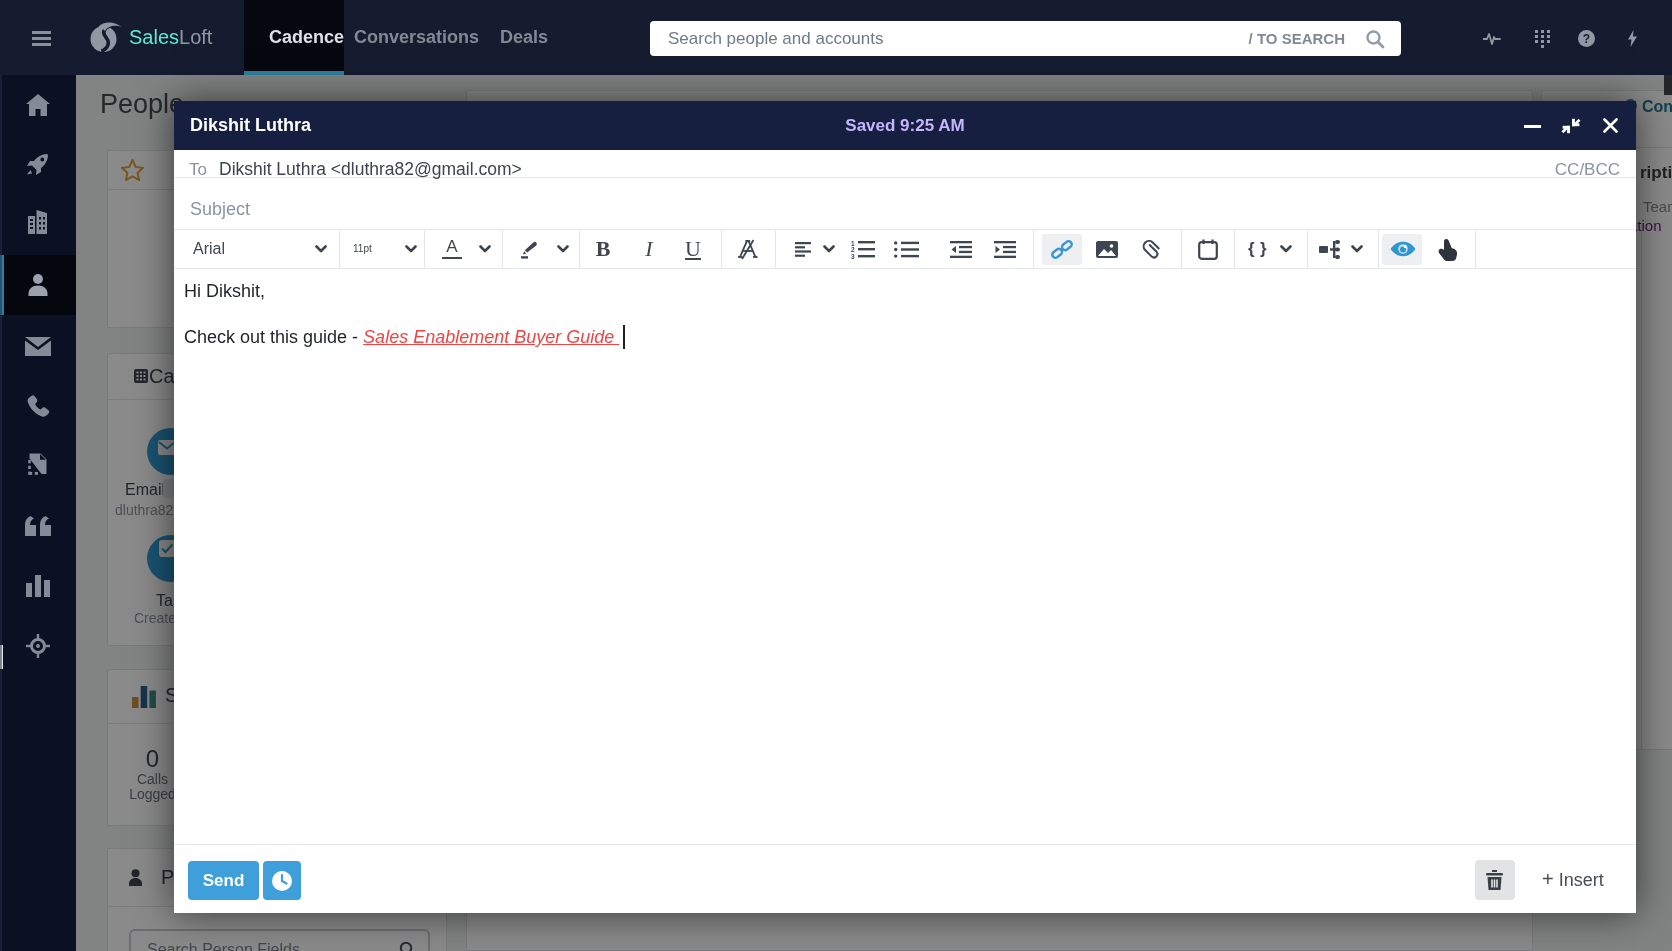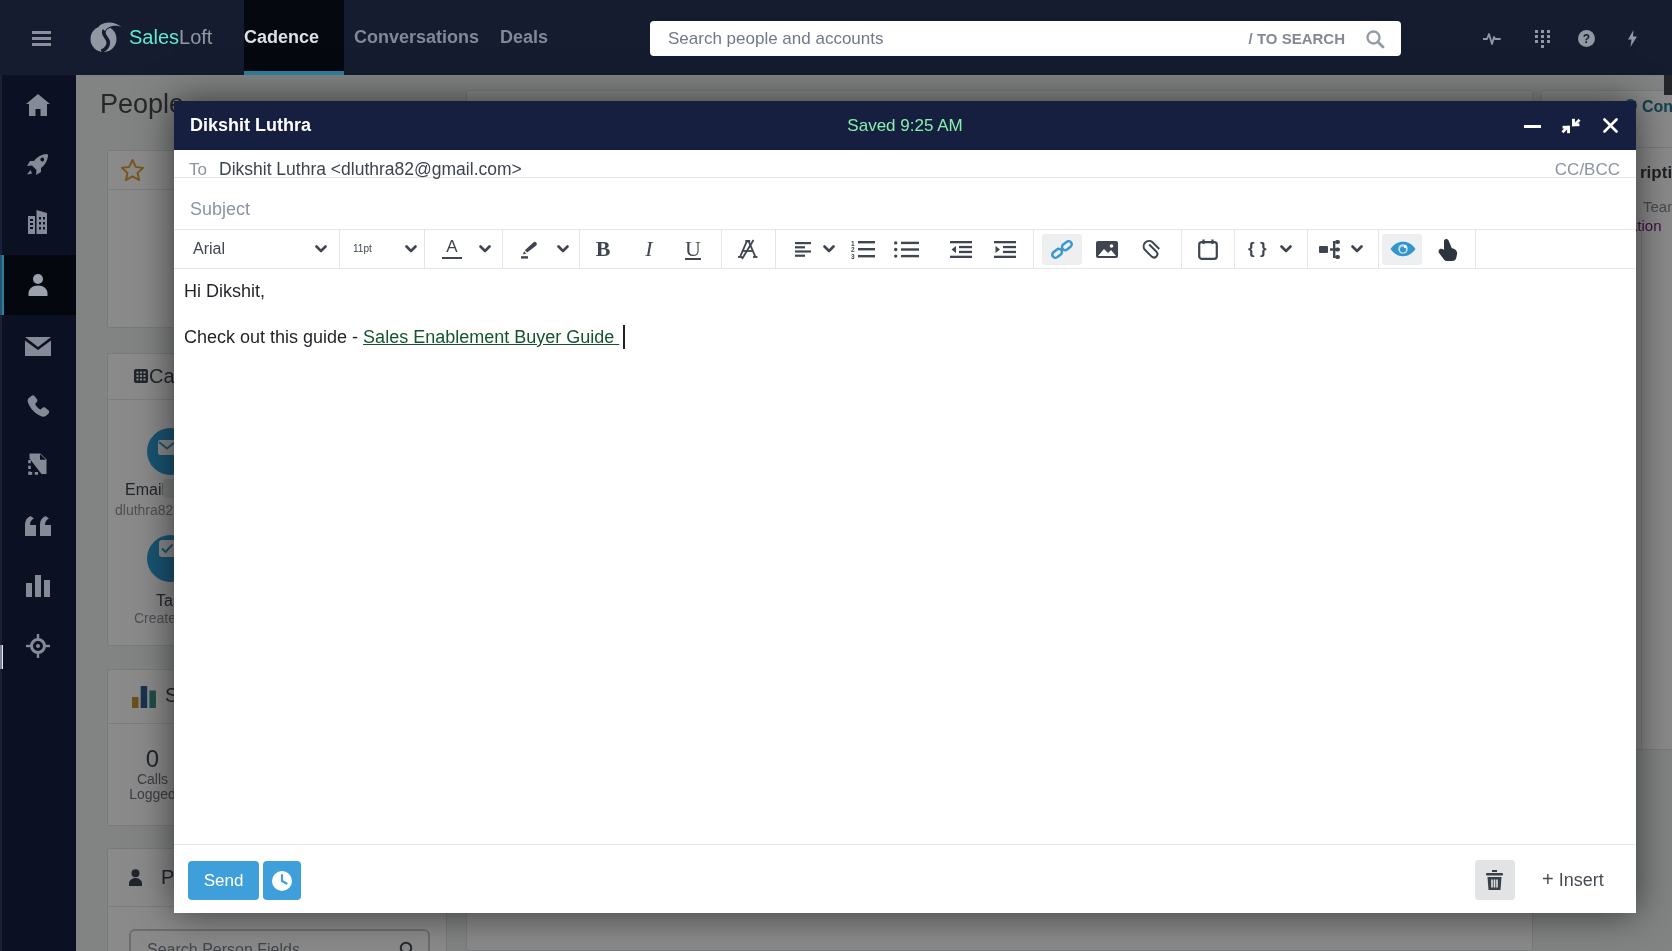--- a/index.html
+++ b/index.html
@@ -31,21 +31,21 @@
       <rect x="0" y="6" width="19" height="3" fill="#8b909b"></rect>
       <rect x="0" y="12" width="19" height="3" fill="#8b909b"></rect>
     </svg>
   <svg class="abs" style="left:90px;top:22px" width="34" height="31" viewBox="0 0 34 31">
     <circle cx="13.5" cy="17" r="13" fill="#9298a3"></circle>
     <path d="M31 4.5 C24 2 18.5 3.5 15.8 6.2 C13.2 8.8 13.2 12 15.8 15.2 C18.6 18.6 18.9 22.4 16.7 25.4 C15.4 27.2 13.5 28.6 11.3 29.2" fill="none" stroke="#151c2f" stroke-width="3.6"></path>
     <path d="M8.5 4.5 C14 -0.8 24.5 -1.2 32 5.2 C27.5 3.2 22 3.2 18 5.8 C16.6 6.7 15.5 7.8 14.9 9 L12.5 6.5 Z" fill="#9298a3"></path>
   </svg>
   <div class="abs" style="left:129px;top:0;height:75px;line-height:75px;font-size:20px;color:#9298a3"><b style="color:#5eead4;font-weight:400">Sales</b><span style="font-weight:400">Loft</span></div>
   <div class="abs" style="left:244px;top:0;width:100px;height:75px;background:#05080f;border-bottom:4px solid #2e7f9f"></div>
-  <div class="navtxt" style="left:244px;width:100px;text-align:left;color:#dde1e6;">Cadence</div>
+  <div class="navtxt" style="left:244px;width:100px;text-align:right;color:#dde1e6;">Cadence</div>
   <div class="navtxt" style="left:354px;">Conversations</div>
   <div class="navtxt" style="left:500px;">Deals</div>
   <div class="abs" style="left:650px;top:21px;width:751px;height:35px;background:#ffffff;border-radius:4px;">
     <div class="abs" style="left:18px;top:0;height:35px;line-height:35px;font-size:17px;color:#70798a;">Search people and accounts</div>
     <div class="abs" style="right:56px;top:0;height:35px;line-height:35px;font-size:15px;font-weight:700;color:#828895;">/ TO SEARCH</div>
     <svg class="abs" style="right:16px;top:8px" width="20" height="20" viewBox="0 0 20 20">
         <circle cx="8.5" cy="8.5" r="6" fill="none" stroke="#959ba6" stroke-width="2.4"></circle>
         <line x1="13" y1="13" x2="18" y2="18" stroke="#959ba6" stroke-width="2.8" stroke-linecap="round"></line>
       </svg>
   </div>
@@ -205,21 +205,21 @@
         </svg>
     </div>
   </div>
 </div>
 
 <div id="dim"></div>
 
 <div id="modal">
   <div id="mhead">
     <div class="abs" style="left:16px;top:0;height:49px;line-height:49px;font-size:18px;font-weight:700;color:#fff;">Dikshit Luthra</div>
-    <div class="abs" style="left:0;top:0;width:1462px;height:49px;line-height:49px;font-size:17px;font-weight:400;color:#86efac;text-align:center;">Saved 9:25 AM</div>
+    <div class="abs" style="left:0;top:0;width:1462px;height:49px;line-height:49px;font-size:17px;font-weight:700;color:#c4b5fd;text-align:center;">Saved 9:25 AM</div>
     <div class="abs" style="left:1350px;top:24px;width:17px;height:3px;background:#fff;"></div>
     <svg class="abs" style="left:1387px;top:15px" width="20" height="20" viewBox="0 0 20 20">
         <g fill="#fff">
           <rect x="11" y="2.8" width="2.9" height="7.4"></rect>
           <rect x="11" y="7.3" width="7.4" height="2.9"></rect>
           <path d="M13.2 7.2 L17.6 2.8 L19.5 4.7 L15.1 9.1 Z"></path>
           <rect x="6.1" y="9.8" width="2.9" height="7.4"></rect>
           <rect x="1.6" y="9.8" width="7.4" height="2.9"></rect>
           <path d="M6.8 12.8 L2.4 17.2 L0.5 15.3 L4.9 10.9 Z"></path>
         </g>
@@ -379,23 +379,23 @@
       <div class="abs divv" style="left: 405px;"></div>
       <div class="abs divv" style="left: 547px;"></div>
       <div class="abs divv" style="left: 601px;"></div>
       <div class="abs divv" style="left: 859px;"></div>
       <div class="abs divv" style="left: 1007px;"></div>
       <div class="abs divv" style="left: 1060px;"></div>
       <div class="abs divv" style="left: 1133px;"></div>
       <div class="abs divv" style="left: 1204px;"></div>
     </div>
   <div class="abs" style="left:10px;top:180px;font-size:18px;color:#1f2227;">Hi Dikshit,</div>
-  <div class="abs" style="left:10px;top:224px;font-size:18px;color:#1f2227;">Check out this guide - <span style="color:#14532d;text-decoration:underline;">Sales Enablement Buyer Guide&nbsp;</span><span style="display:inline-block;width:2px;height:24px;background:#222;vertical-align:-6px;margin-left:4px;"></span></div>
+  <div class="abs" style="left:10px;top:224px;font-size:18px;color:#1f2227;">Check out this guide - <span style="color:#ef4444;text-decoration:underline;font-style:italic;">Sales Enablement Buyer Guide&nbsp;</span><span style="display:inline-block;width:2px;height:24px;background:#222;vertical-align:-6px;margin-left:4px;"></span></div>
   <div class="abs" style="left:0;top:743px;width:1462px;height:69px;border-top:1px solid #e4e6e9;background:#fff;">
-    <div class="abs" style="left:14px;top:16px;width:71px;height:39px;background:#3f9fda;border-radius:4px;color:#fff;font-size:17px;font-weight:400;text-align:center;line-height:39px;">Send</div>
+    <div class="abs" style="left:14px;top:16px;width:71px;height:39px;background:#3f9fda;border-radius:4px;color:#fff;font-size:17px;font-weight:700;text-align:center;line-height:39px;">Send</div>
     <div class="abs" style="left:89px;top:16px;width:38px;height:39px;background:#3f9fda;border-radius:4px;">
       <svg class="abs" style="left:9px;top:10px" width="20" height="20" viewBox="0 0 20 20">
           <circle cx="10" cy="10" r="10" fill="#fff"></circle>
           <g stroke="#3f9fda" stroke-width="2.2" stroke-linecap="round">
             <line x1="10" y1="10" x2="10" y2="4"></line>
             <line x1="10" y1="10" x2="14.5" y2="12.5"></line>
           </g>
         </svg>
     </div>
     <div class="abs" style="left:1301px;top:15px;width:40px;height:40px;background:#e2e3e5;border-radius:4px;">

